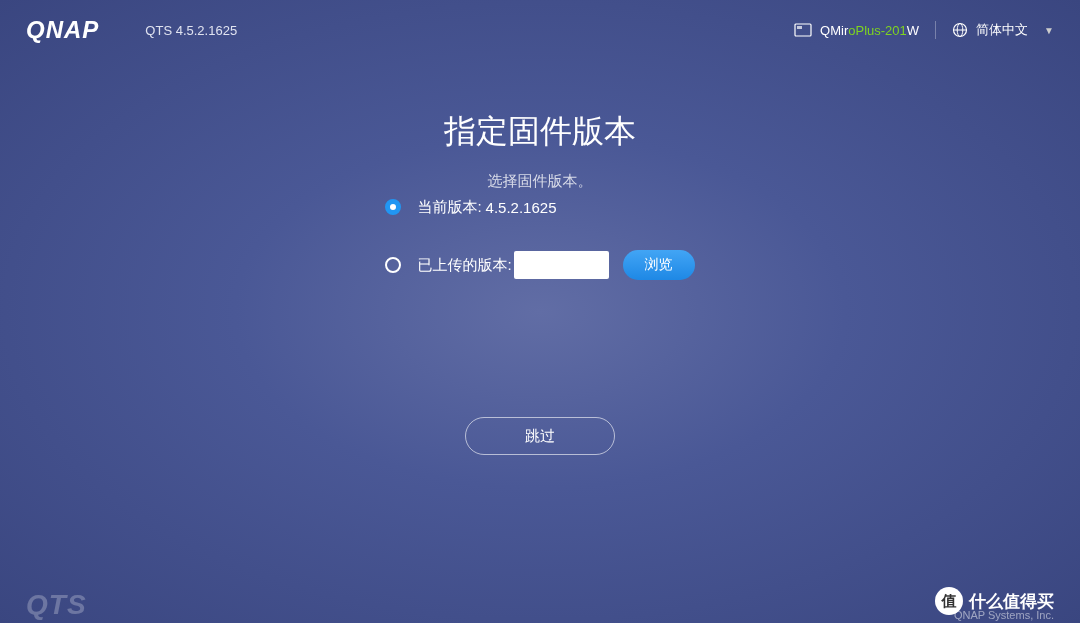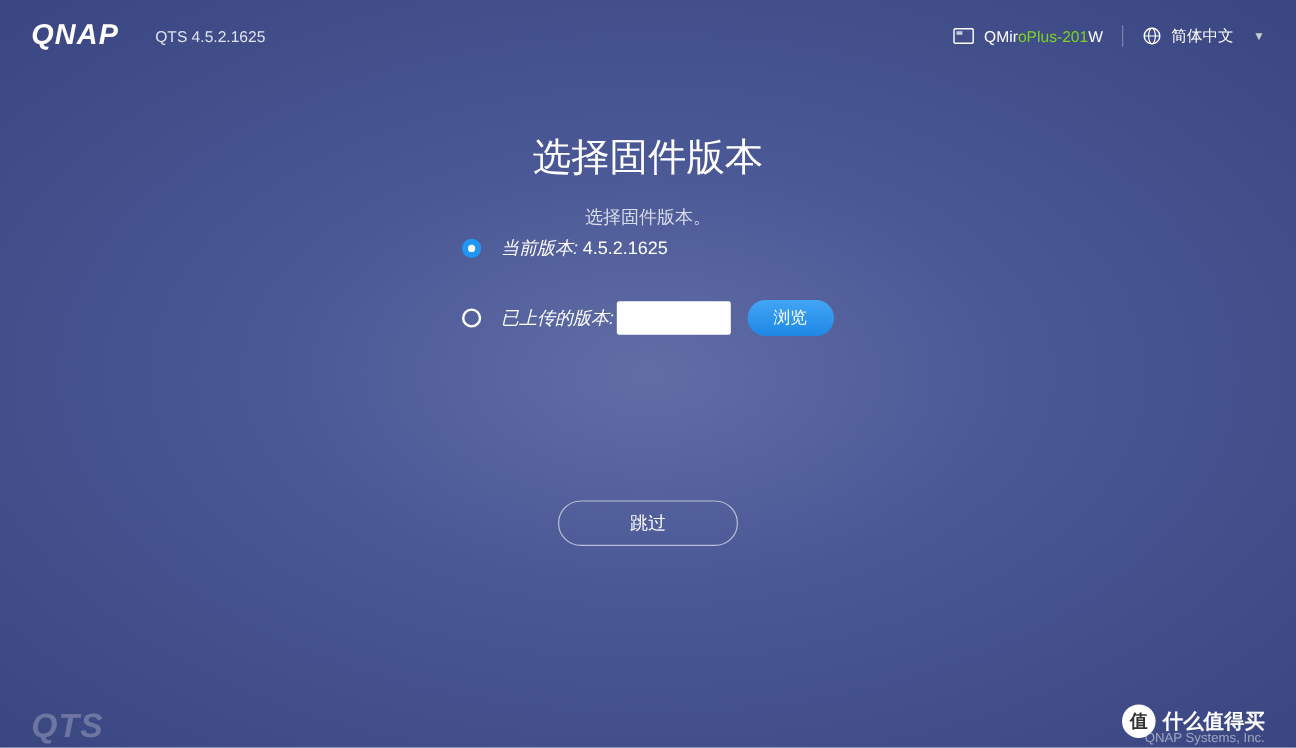--- a/index.html
+++ b/index.html
@@ -43,20 +43,21 @@
       font-size: 24px;
       font-weight: 900;
       letter-spacing: 1px;
       color: #fff;
       font-style: italic;
     }
     
     .version-label {
       font-size: 13px;
       color: #e0e3f0;
+      margin-left: 16px;
     }
     
     .header-right {
       display: flex;
       align-items: center;
       gap: 16px;
     }
     
     .device-info {
       display: flex;
@@ -153,21 +154,20 @@
     }
     
     .radio-unselected {
       background: transparent;
       border: 2px solid #fff;
     }
     
     .option-label {
       font-size: 15px;
       color: #fff;
-      font-style: italic;
     }
     
     .option-label-disabled {
       color: #9ea5c0;
     }
     
     .option-value {
       font-size: 15px;
       color: #fff;
       margin-left: 4px;
@@ -309,21 +309,21 @@
               <line x1="1.5" y1="8" x2="14.5" y2="8" stroke="#fff" stroke-width="1"></line>
             </svg>
         </span>
         <span>简体中文</span>
         <span class="chevron-down">▼</span>
       </div>
     </div>
   </div>
 
   <div class="content">
-    <h1 class="page-title">选择固件版本</h1>
+    <h1 class="page-title">指定固件版本</h1>
     <div class="page-subtitle">选择固件版本。</div>
     
     <div class="options">
       
       <div class="option-row">
         <div class="radio radio-selected"></div>
         <span class="option-label">当前版本:</span>
         <span class="option-value">4.5.2.1625</span>
       </div>
       

